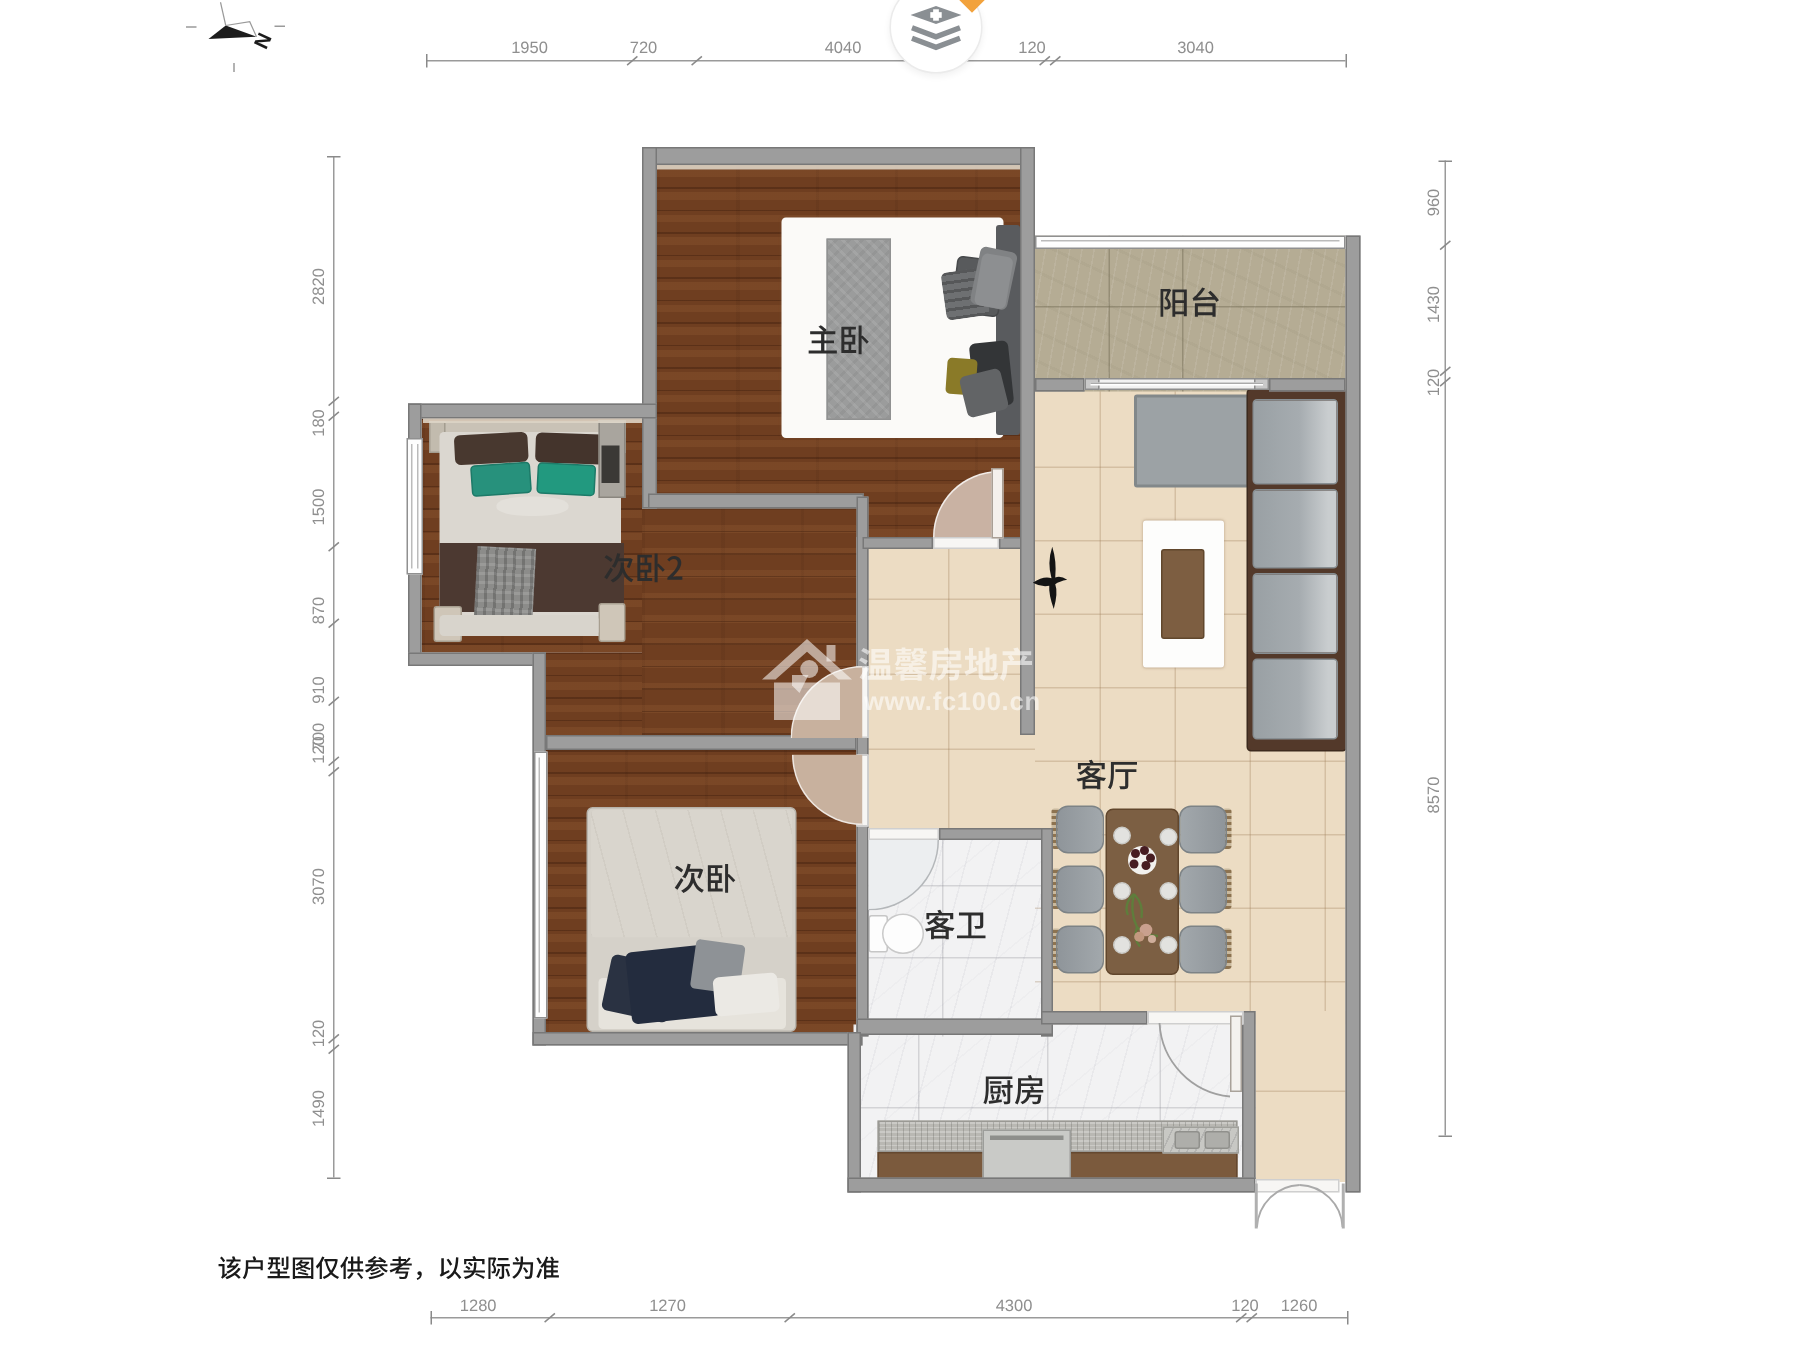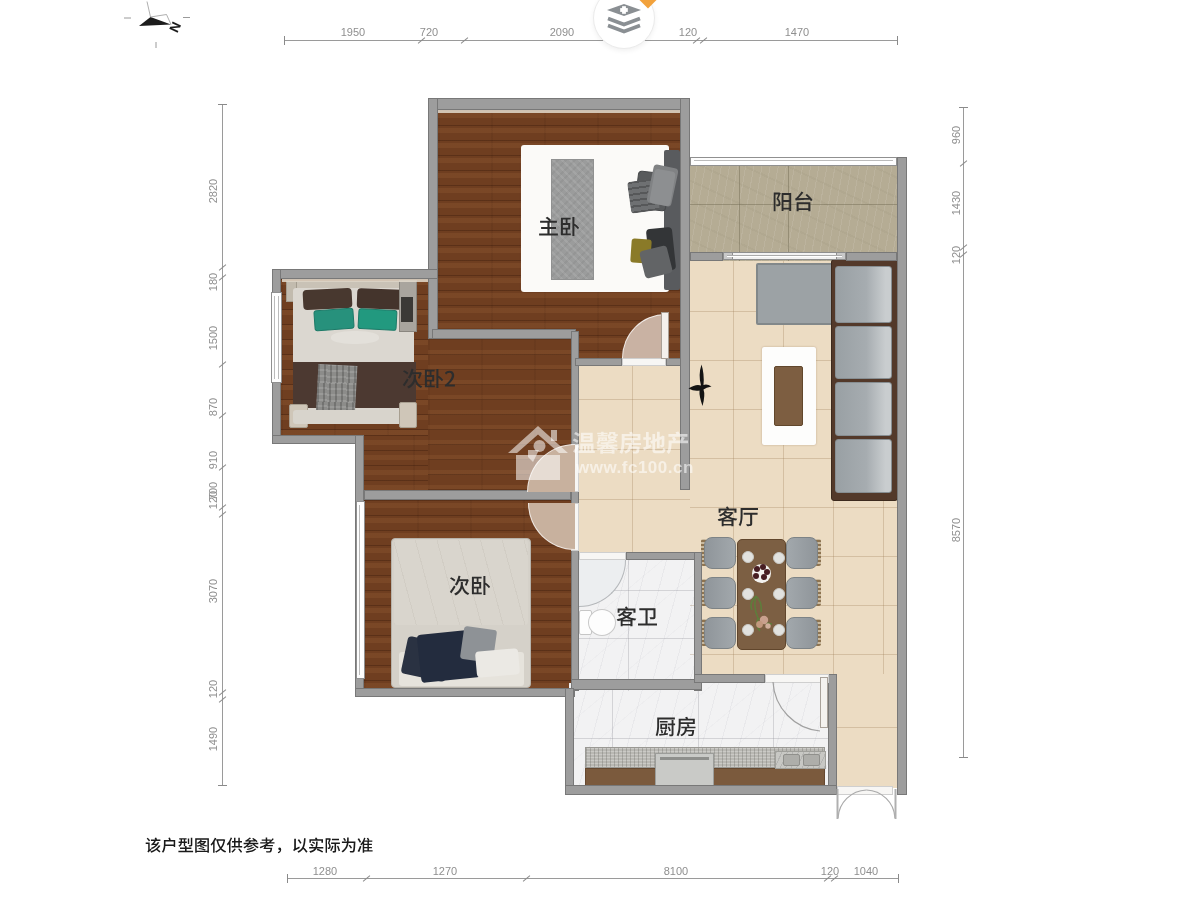--- a/index.html
+++ b/index.html
@@ -178,23 +178,23 @@
 <div class="" style="left:820px;top:677px;width:8px;height:51px;background:#f4f2ef;border:1px solid #a9a29a;"></div>
 <div class="dimline" style="left:284px;top:40px;width:613px;height:1px"></div>
 <div class="tick" style="left:421px;top:36px;transform:rotate(50deg)"></div>
 <div class="tick" style="left:464px;top:36px;transform:rotate(50deg)"></div>
 <div class="tick" style="left:696px;top:36px;transform:rotate(50deg)"></div>
 <div class="tick" style="left:703px;top:36px;transform:rotate(50deg)"></div>
 <div class="tick" style="left:284px;top:36px;transform:rotate(0deg)"></div>
 <div class="tick" style="left:897px;top:36px;transform:rotate(0deg)"></div>
 <div class="dim" style="left:333px;top:26px;width:40px;text-align:center;background:none">1950</div>
 <div class="dim" style="left:409px;top:26px;width:40px;text-align:center;background:none">720</div>
-<div class="dim" style="left:542px;top:26px;width:40px;text-align:center;background:none">2090</div>
+<div class="dim" style="left:542px;top:26px;width:40px;text-align:center;background:none">4040</div>
 <div class="dim" style="left:668px;top:26px;width:40px;text-align:center;background:none">120</div>
-<div class="dim" style="left:777px;top:26px;width:40px;text-align:center;background:none">1470</div>
+<div class="dim" style="left:777px;top:26px;width:40px;text-align:center;background:none">3040</div>
 <div class="dimline" style="left:222px;top:104px;width:1px;height:681px"></div>
 <div class="tick" style="left:222px;top:263px;transform:rotate(50deg)"></div>
 <div class="tick" style="left:222px;top:273px;transform:rotate(50deg)"></div>
 <div class="tick" style="left:222px;top:360px;transform:rotate(50deg)"></div>
 <div class="tick" style="left:222px;top:411px;transform:rotate(50deg)"></div>
 <div class="tick" style="left:222px;top:463px;transform:rotate(50deg)"></div>
 <div class="tick" style="left:222px;top:503px;transform:rotate(50deg)"></div>
 <div class="tick" style="left:222px;top:510px;transform:rotate(50deg)"></div>
 <div class="tick" style="left:222px;top:688px;transform:rotate(50deg)"></div>
 <div class="tick" style="left:222px;top:695px;transform:rotate(50deg)"></div>
@@ -220,25 +220,25 @@
 <div class="dim" style="left:936px;top:197px;width:40px;text-align:center;transform:rotate(-90deg);background:none">1430</div>
 <div class="dim" style="left:936px;top:249px;width:40px;text-align:center;transform:rotate(-90deg);background:none">120</div>
 <div class="dim" style="left:936px;top:524px;width:40px;text-align:center;transform:rotate(-90deg);background:none">8570</div>
 <div class="dimline" style="left:287px;top:878px;width:611px;height:1px"></div>
 <div class="tick" style="left:366px;top:874px;transform:rotate(50deg)"></div>
 <div class="tick" style="left:526px;top:874px;transform:rotate(50deg)"></div>
 <div class="tick" style="left:827px;top:874px;transform:rotate(50deg)"></div>
 <div class="tick" style="left:834px;top:874px;transform:rotate(50deg)"></div>
 <div class="tick" style="left:287px;top:874px;transform:rotate(0deg)"></div>
 <div class="tick" style="left:898px;top:874px;transform:rotate(0deg)"></div>
-<div class="dim" style="left:305px;top:865px;width:40px;text-align:center;background:none">1280</div>
+<div class="dim" style="left:292px;top:865px;width:40px;text-align:right;background:none">1280</div>
 <div class="dim" style="left:425px;top:865px;width:40px;text-align:center;background:none">1270</div>
-<div class="dim" style="left:656px;top:865px;width:40px;text-align:center;background:none">8100</div>
+<div class="dim" style="left:656px;top:865px;width:40px;text-align:center;background:none">4300</div>
 <div class="dim" style="left:810px;top:865px;width:40px;text-align:center;background:none">120</div>
-<div class="dim" style="left:846px;top:865px;width:40px;text-align:center;background:none">1040</div>
+<div class="dim" style="left:846px;top:865px;width:40px;text-align:center;background:none">1260</div>
 <svg style="position:absolute;left:0;top:0" width="1200" height="900" viewBox="0 0 1200 900">
 <path d="M773,682 A52,52 0 0 0 820,731" fill="none" stroke="#a0a0a0" stroke-width="1.2"></path>
 <path d="M838,818 A29.5,29.5 0 0 1 866.5,790" fill="none" stroke="#aaa" stroke-width="1.2"></path>
 <path d="M866.5,790 A29.5,29.5 0 0 1 895,818" fill="none" stroke="#aaa" stroke-width="1.2"></path>
 <line x1="837.5" y1="789" x2="837.5" y2="819" stroke="#b0b0b0" stroke-width="2"></line>
 <line x1="895.5" y1="789" x2="895.5" y2="819" stroke="#b0b0b0" stroke-width="2"></line>
 <g>
 <polygon points="139,26 171,24.5 150.5,17" fill="#1c1c1c"></polygon>
 <polyline points="150.5,17 147,1.5" stroke="#9a9a9a" stroke-width="0.8" fill="none"></polyline>
 <polyline points="150.5,17 166.5,14.5 171,24.5" stroke="#9a9a9a" stroke-width="0.8" fill="none"></polyline>

